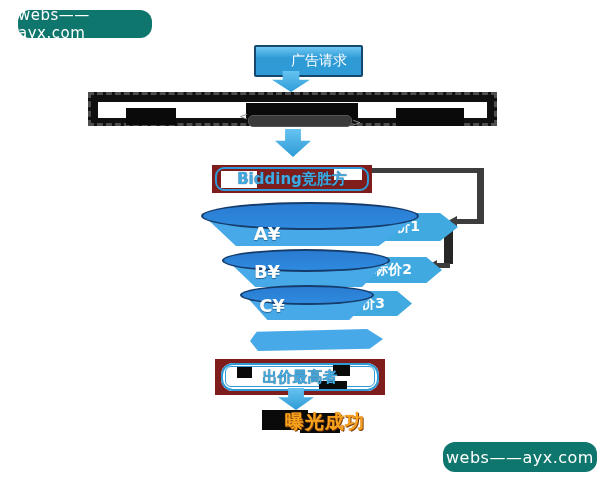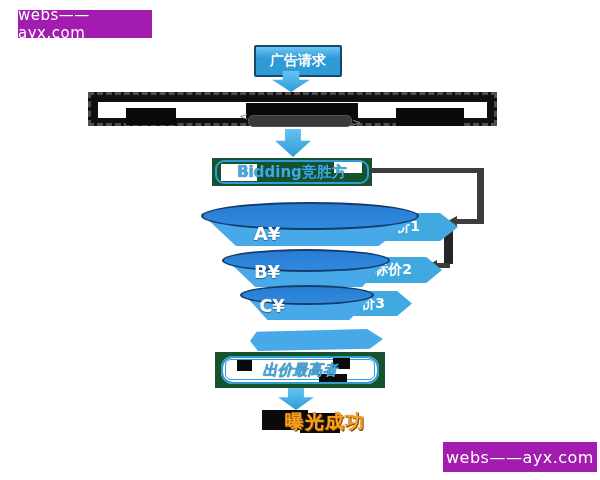--- a/index.html
+++ b/index.html
@@ -1,42 +1,42 @@
 <!DOCTYPE html>
 <html><head>
 <meta charset="utf-8">
 <style>
   html,body{margin:0;padding:0;background:#ffffff;}
   #canvas{position:relative;width:600px;height:480px;background:#ffffff;overflow:hidden;
           font-family:"DejaVu Sans","Liberation Sans",sans-serif;}
   .abs{position:absolute;}
 
   
-  .watermark{background:#a21caf;color:#ffffff;display:flex;align-items:center;justify-content:center;
-             font-size:15px;letter-spacing:.5px;}
+  .watermark{background:#0f766e;color:#ffffff;display:flex;align-items:center;justify-content:center;
+             font-size:15px;letter-spacing:.5px;border-radius:12px;}
 
   
   .bluebox{background:linear-gradient(180deg,#6ec6f2 0%,#2e9bd6 40%,#2e9bd6 100%);
-           border:2px solid #14486e;border-radius:2px;color:#ffffff;font-weight:bold;
-           display:flex;align-items:center;justify-content:center;font-size:14px;}
+           border:2px solid #14486e;border-radius:2px;color:#ffffff;font-weight:normal;
+           display:flex;align-items:center;justify-content:center;font-size:14px;padding-left:21px;}
 
   
   .arrow-down{background:linear-gradient(180deg,#66c3f1,#2e9bd6);
               clip-path:polygon(28% 0,72% 0,72% 42%,100% 42%,50% 100%,0 42%,28% 42%);
               filter:drop-shadow(0 0 1.5px #0e3c5e);}
 
   
   .redbar{background:#101010;border:3px dashed #4f4f4f;box-sizing:border-box;}
   .redbar-inner{position:absolute;left:7px;top:7px;right:7px;bottom:5px;background:#ffffff;}
   .blk{position:absolute;background:#0a0a0a;}
   .pill{position:absolute;background:#3a3a3a;border:1px solid #555;border-radius:5px;}
   .angle{position:absolute;color:#8c8c8c;font-size:11px;line-height:11px;}
 
   
-  .darkframe{background:#14532d;}
+  .darkframe{background:#7f1d1d;margin-top:7px;}
   .whitepatch{position:absolute;background:#ffffff;}
   .blueframe{position:absolute;border:2px solid #2e9bd6;border-radius:9px;}
   .blueframe2{position:absolute;border:1px solid #2e9bd6;border-radius:6px;}
   .bluetext{position:absolute;color:#3fa9e0;font-weight:bold;display:flex;align-items:center;
             justify-content:center;text-shadow:0 0 1px #0d3a5c;}
 
   
   .conn{background:#3d3d3d;}
   .conn-head{width:0;height:0;border-top:6px solid transparent;border-bottom:6px solid transparent;
              border-right:11px solid #3d3d3d;}
@@ -109,21 +109,21 @@
 
   <div class="abs f-banner" style="left:306px;top:291px;width:106px;height:25px;z-index:1;">目标价3</div>
   <div class="abs f-body" style="left:244px;top:294px;width:130px;height:26px;z-index:2;
        clip-path:polygon(0 0,100% 3%,81% 100%,18% 100%);"></div>
   <div class="abs f-ellipse" style="left:240px;top:285px;width:134px;height:20px;z-index:3;"></div>
   <div class="abs f-bid" style="left:237px;top:295px;width:70px;z-index:4;">C¥</div>
 
   <div class="abs f-body" style="left:250px;top:329px;width:133px;height:22px;
        clip-path:polygon(5% 12%,88% 0,100% 45%,90% 90%,6% 100%,0 55%);"></div>
 
-  <div class="abs darkframe" style="left:215px;top:352px;width:170px;height:36px;font-style:italic;">
+  <div class="abs darkframe" style="left:215px;top:352px;width:170px;height:36px;">
     <div class="whitepatch" style="left:6px;top:4px;width:158px;height:28px;border-radius:12px;"></div>
     <div class="blueframe" style="left:6px;top:4px;width:154px;height:24px;border-radius:12px;"></div>
     <div class="blueframe2" style="left:10px;top:7px;width:148px;height:19px;"></div>
     <div class="blk" style="left:22px;top:8px;width:15px;height:11px;"></div>
     <div class="blk" style="left:118px;top:6px;width:17px;height:11px;"></div>
     <div class="blk" style="left:104px;top:22px;width:28px;height:8px;"></div>
     <div class="bluetext" style="left:0;top:0;width:170px;height:36px;font-size:15px;">出价最高者</div>
   </div>
 
   <div class="abs arrow-down" style="left:278px;top:388px;width:36px;height:22px;"></div>

